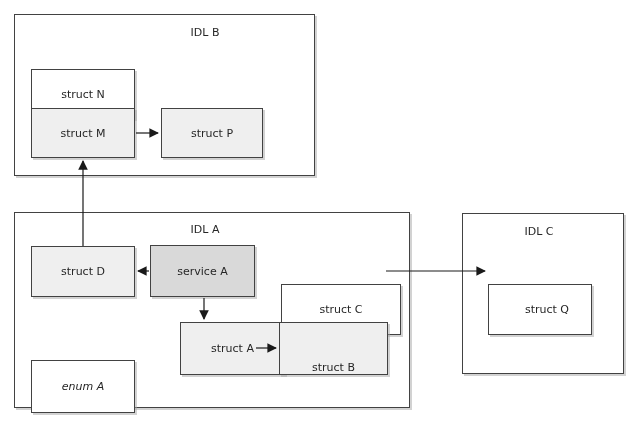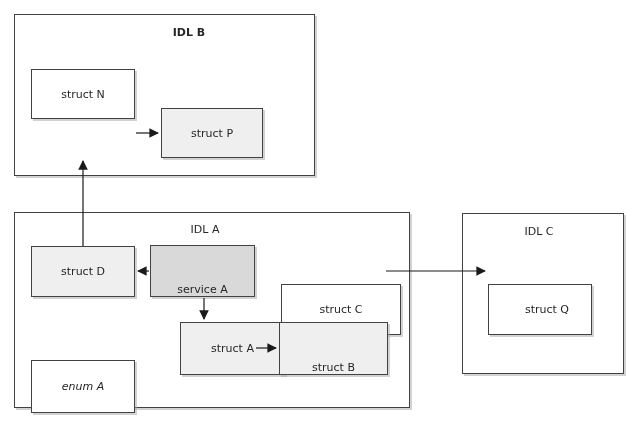--- a/index.html
+++ b/index.html
@@ -31,39 +31,42 @@
   svg.edges{position:absolute;left:0;top:0;pointer-events:none;}
   svg.edges line{stroke:var(--arrow,#1a1a1a);stroke-width:1.2;}
   svg.edges marker path{fill:var(--arrow,#1a1a1a);}
 </style>
 </head>
 <body>
 
 <div class="canvas">
 
   <div class="container-box" style="left:14px;top:14px;width:301px;height:162px;"></div>
-  <span class="container-label" style="left:189px;top:26px;font-weight:bold;">IDL B</span>
+  <span class="container-label" style="left:205px;top:26px;">IDL B</span>
 
   <div class="container-box" style="left:14px;top:212px;width:396px;height:196px;"></div>
   <span class="container-label" style="left:205px;top:223px;">IDL A</span>
 
   <div class="container-box" style="left:462px;top:213px;width:162px;height:161px;"></div>
   <span class="container-label" style="left:539px;top:225px;">IDL C</span>
 
   <div class="node node--plain" style="left:31px;top:31px;width:104px;height:50px;">
     <span>struct N</span>
   </div>
+  <div class="node node--highlight" style="left:31px;top:108px;width:104px;height:50px;">
+    <span>struct M</span>
+  </div>
   <div class="node node--highlight" style="left:31px;top:246px;width:104px;height:51px;">
     <span>struct D</span>
   </div>
 
   <div class="node node--highlight" style="left:161px;top:108px;width:102px;height:50px;">
     <span>struct P</span>
   </div>
-  <div class="node node--service" style="left:150px;top:245px;width:105px;height:52px;align-items:flex-end;">
+  <div class="node node--service" style="left:150px;top:245px;width:105px;height:52px;">
     <span>service A</span>
   </div>
   <div class="node node--plain" style="left:281px;top:246px;width:120px;height:51px;">
     <span>struct C</span>
   </div>
   <div class="node node--plain" style="left:31px;top:322px;width:104px;height:53px;font-style:italic;">
     <span>enum A</span>
   </div>
   <div class="node node--highlight" style="left:150px;top:322px;width:105px;height:53px;margin-left:30px;">
     <span>struct A</span>

